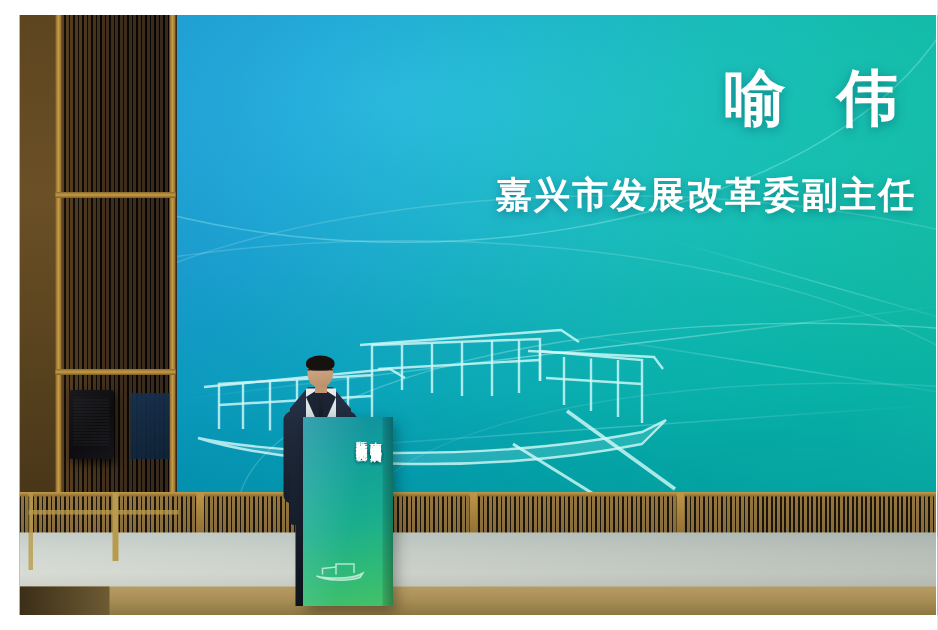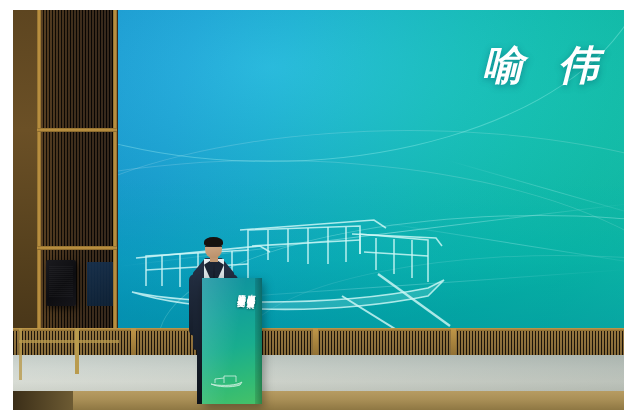--- a/index.html
+++ b/index.html
@@ -1,20 +1,20 @@
 <!DOCTYPE html>
 <html><head>
 <meta charset="utf-8">
 <style>
   html,body{margin:0;padding:0;background:#ffffff;}
   body{width:625px;height:420px;overflow:hidden;
        font-family:"Liberation Sans","DejaVu Sans",sans-serif;}
 
   
-  #photo-frame{position:relative;width:625px;height:420px;background:#ffffff;font-style:italic;}
+  #photo-frame{position:relative;width:625px;height:420px;background:#ffffff;}
 
   
   #photo{position:absolute;left:13px;top:10px;width:612px;height:400px;
          overflow:hidden;background:#2a1d10;}
 
   
   .wall-base{position:absolute;left:0;top:0;width:160px;height:400px;
              background:linear-gradient(90deg,#3a2712 0%,#4a3418 18%,#2a1d10 34%,#1b1410 60%,#241a12 100%);}
   .wall-slats{position:absolute;left:24px;top:0;width:136px;height:400px;
     background:repeating-linear-gradient(90deg,
@@ -176,20 +176,21 @@
           <path d="M248 38 L248 70 M266 39 L266 74 M284 40 L284 78"></path>
           <path d="M18 70 L120 64"></path>
           <path d="M124 46 L232 40"></path>
           <path d="M236 52 L300 56"></path>
           <path d="M250 74 L322 126" stroke-width="2.4"></path>
           <path d="M214 96 L272 132" stroke-width="2"></path>
         </g>
       </svg>
 
       <div id="screen-title">喻 伟</div>
+      <div id="screen-subtitle">嘉兴市发展改革委副主任</div>
     </div>
 
     <div id="rail">
       <div class="rail-slats"></div>
       <div class="rail-top"></div>
       <div class="rail-post" style="left:118px;"></div>
       <div class="rail-post" style="left:300px;"></div>
       <div class="rail-post" style="left:438px;"></div>
     </div>
 

